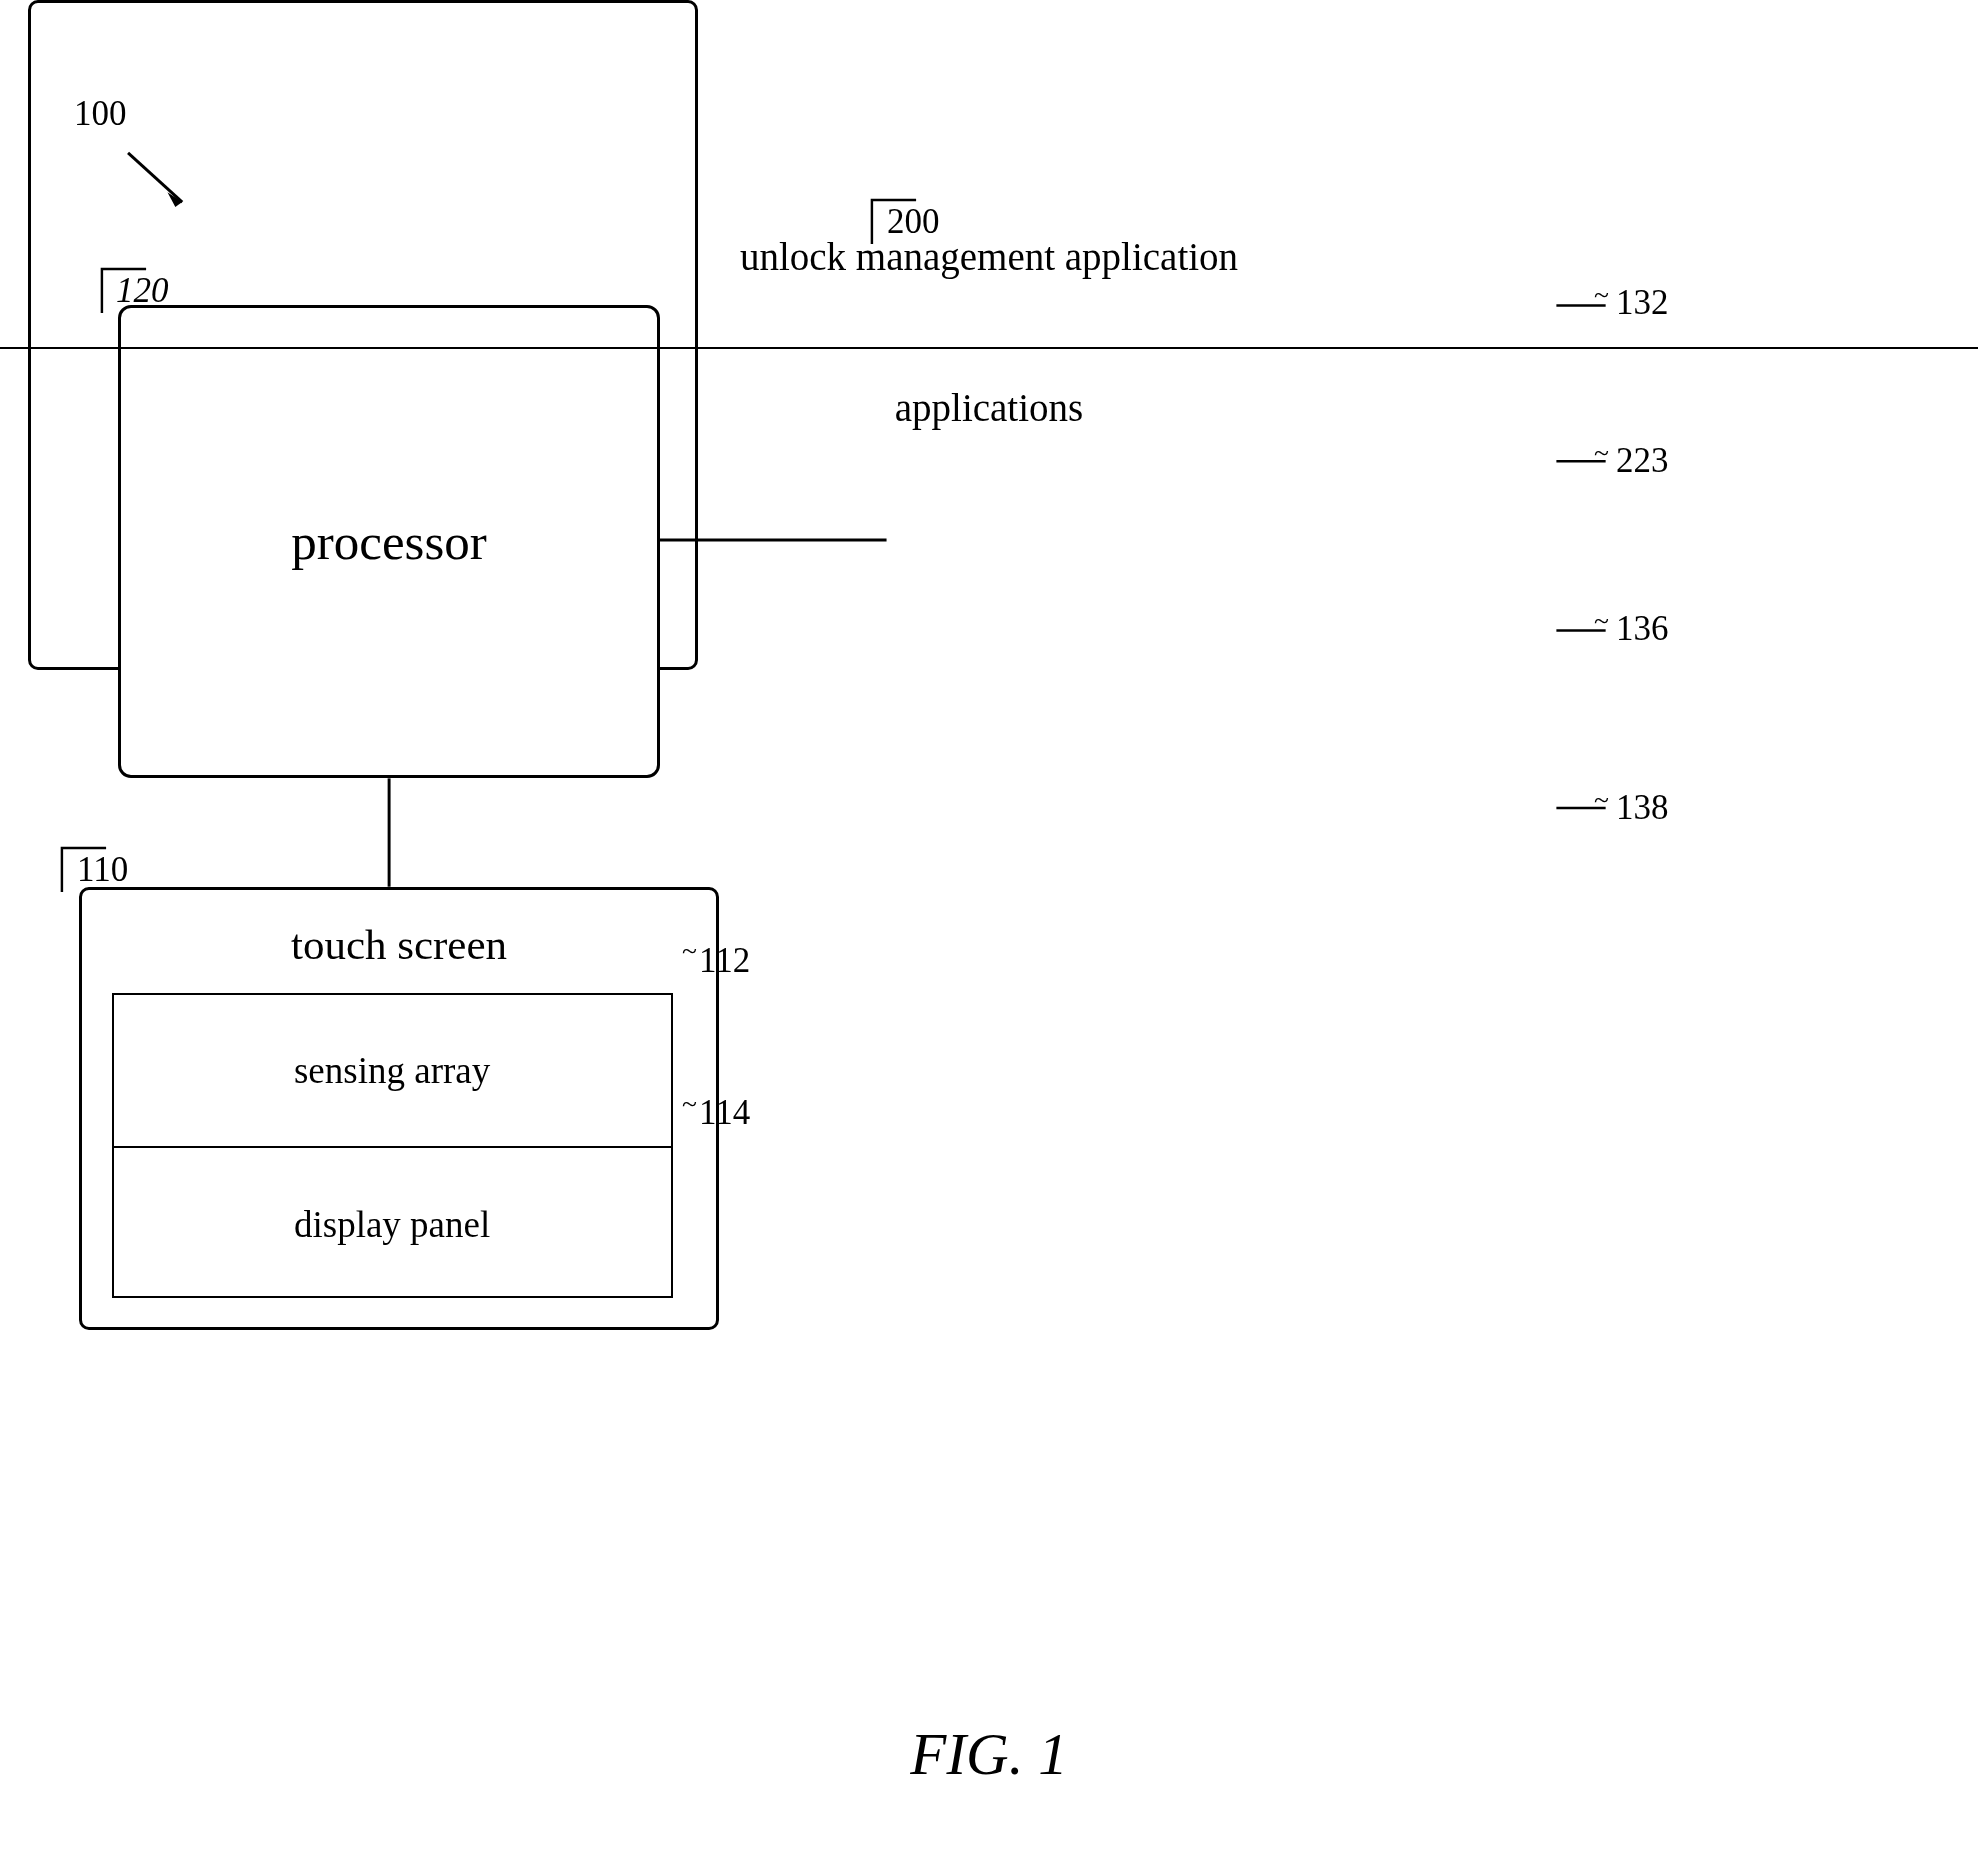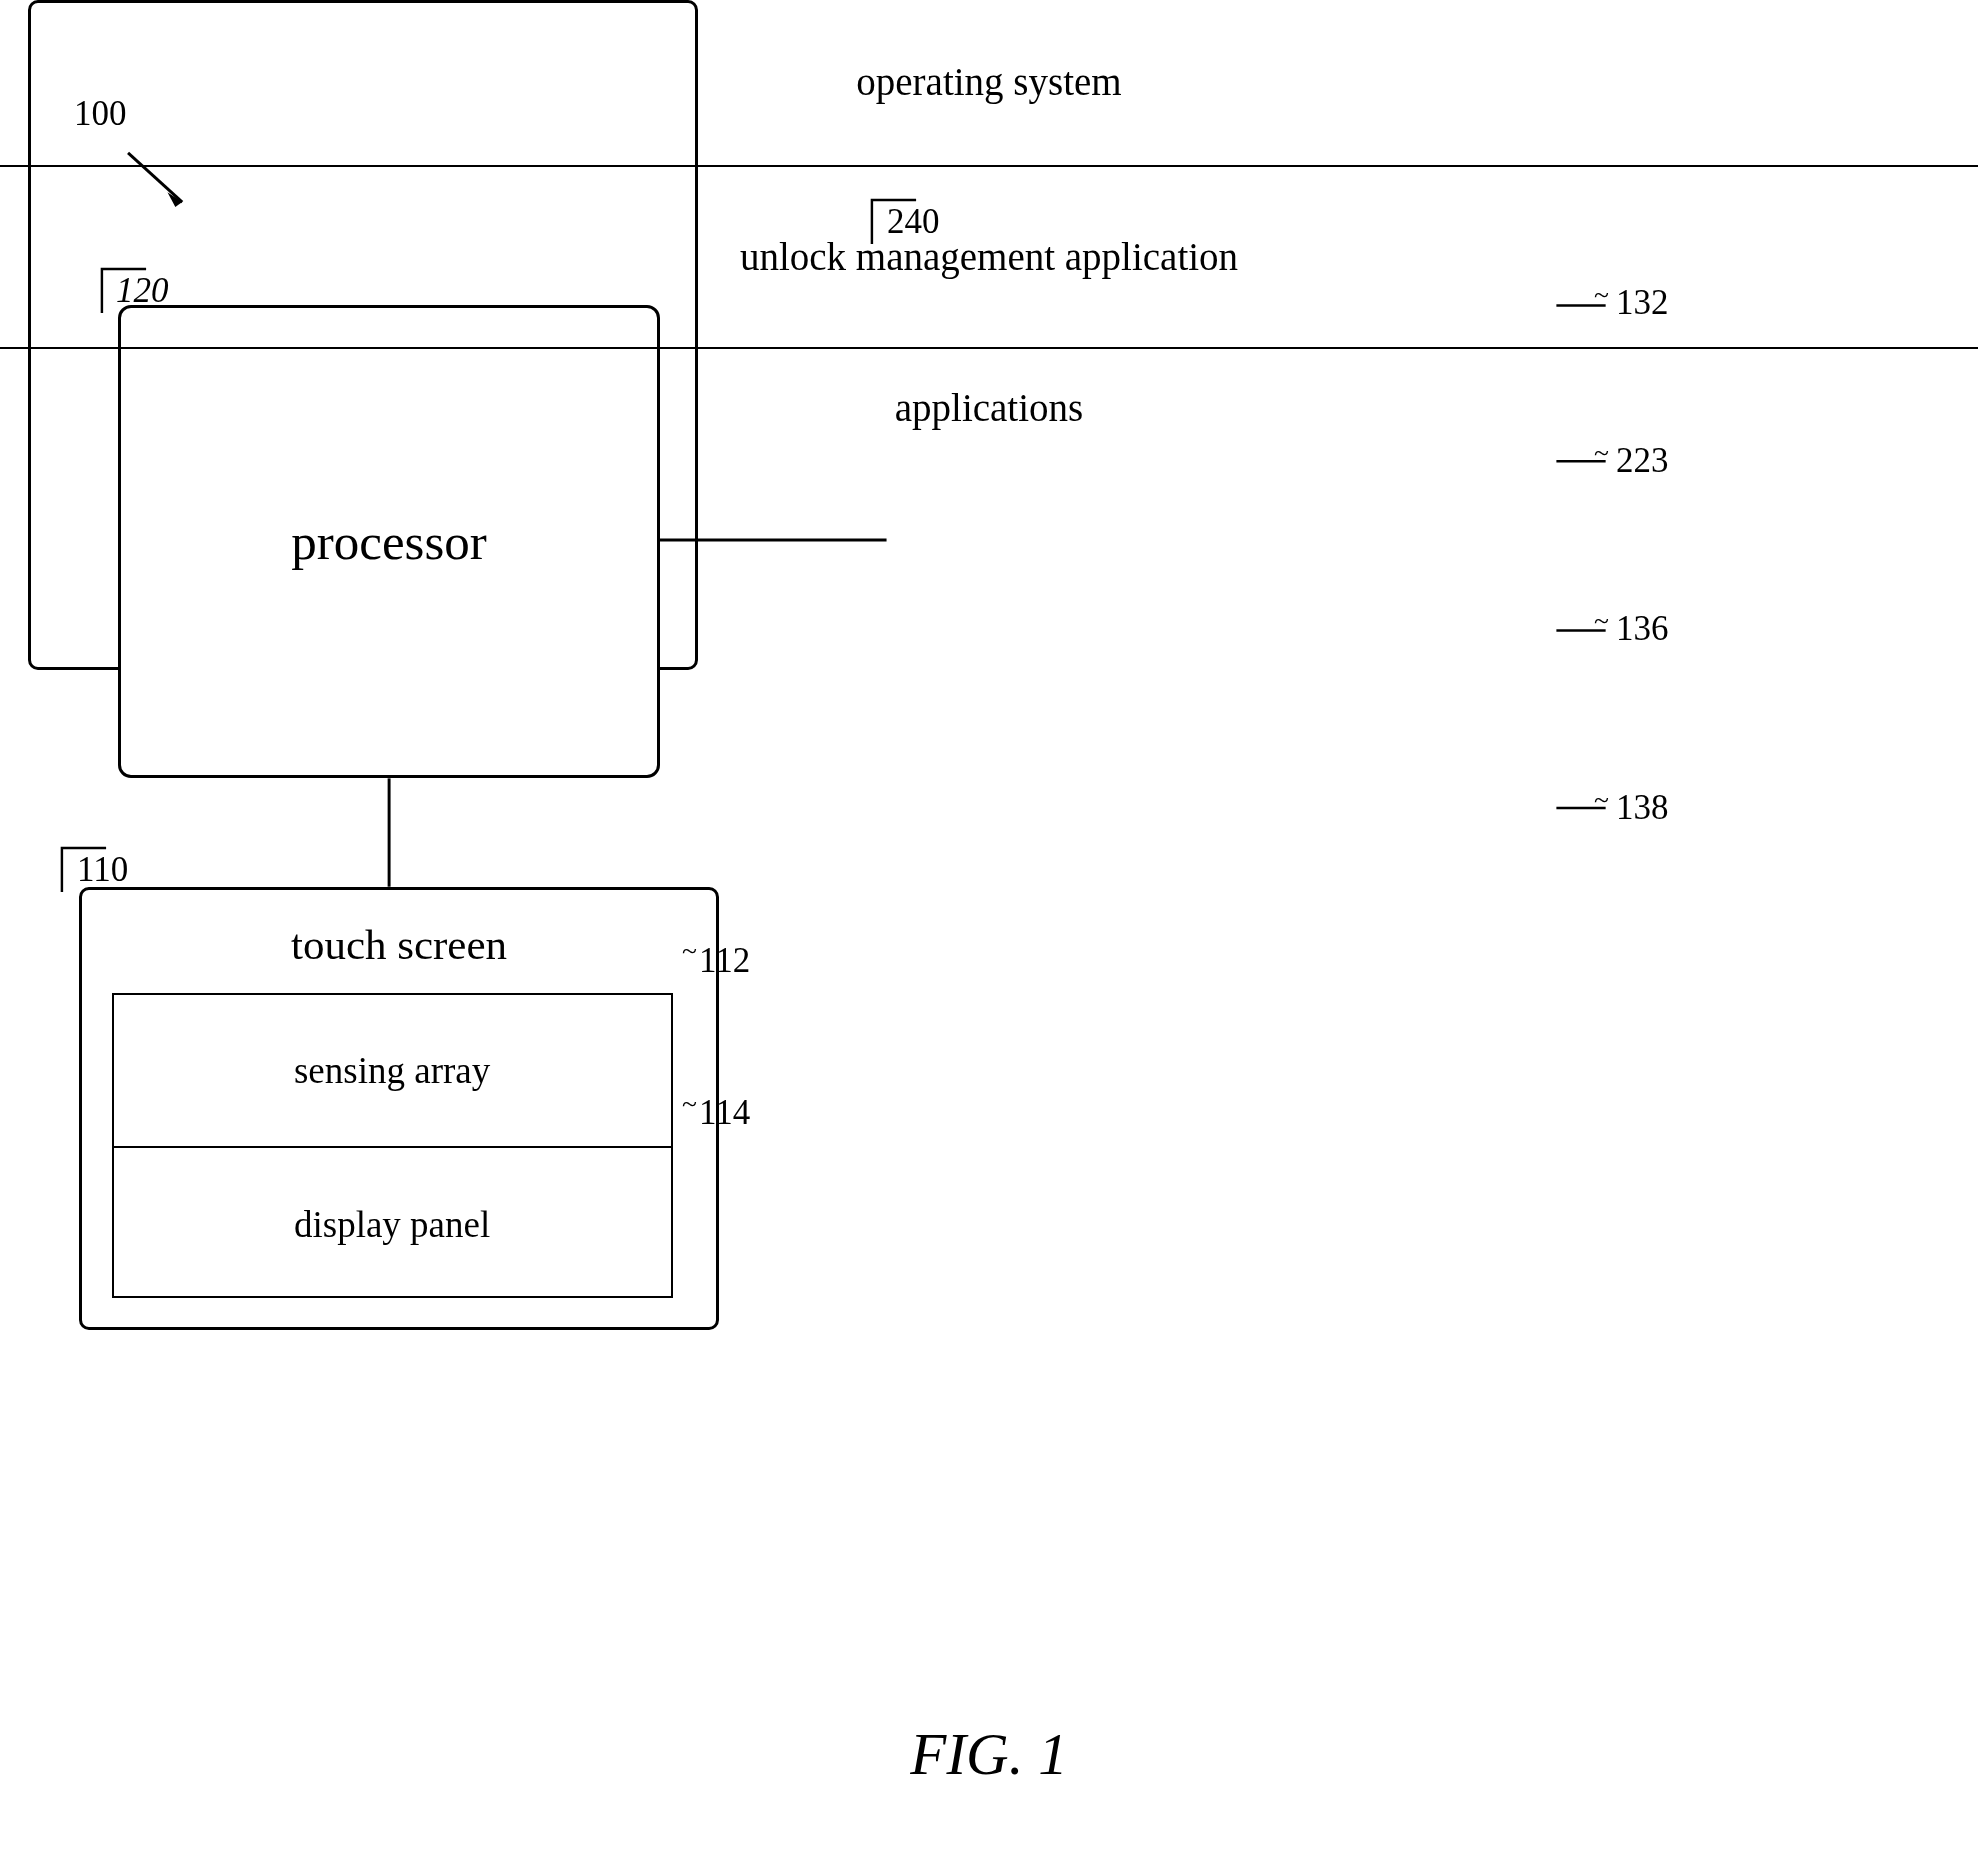--- a/index.html
+++ b/index.html
@@ -205,36 +205,33 @@
   </div>
 
   <div class="ref-label" style="left:116px; top:271px;font-style:italic;">120</div>
 
   <svg style="position:absolute; left:97px; top:264px; width:54px; height:54px;" viewBox="0 0 55 55" width="54" height="54">
     <path d="M50,5 L5,5 L5,50" fill="none" stroke="#000" stroke-width="2.5"></path>
   </svg>
 
   <div id="memory-box">
 
-    <div class="memory-row" style="top:0; height:167px;">
-      <span class="memory-row-text">operating system</span>
-    </div>
 
     <div class="memory-row" style="top:167px; height:182px;">
       <span class="memory-row-text">unlock management
 application</span>
     </div>
 
     <div class="memory-row" style="top:350px; height:116px;">
       <span class="memory-row-text">applications</span>
     </div>
 
   </div>
 
-  <div class="ref-label" style="left:887px; top:202px;">240</div>
+  <div class="ref-label" style="left:887px; top:202px;">200</div>
   <svg style="position:absolute; left:867px; top:195px; width:54px; height:54px;" viewBox="0 0 55 55" width="54" height="54">
     <path d="M50,5 L5,5 L5,50" fill="none" stroke="#000" stroke-width="2.5"></path>
   </svg>
 
   <div class="ref-label" style="left:1616px; top:283px;">132</div>
   <svg style="position:absolute; left:1594px; top:280px; width:29.6px; height:29.6px;" viewBox="0 0 30 30" width="29.6" height="29.6">
     <text x="0" y="24" font-size="28" fill="#000">~</text>
   </svg>
 
   <div class="ref-label" style="left:1616px; top:441px;">223</div>

